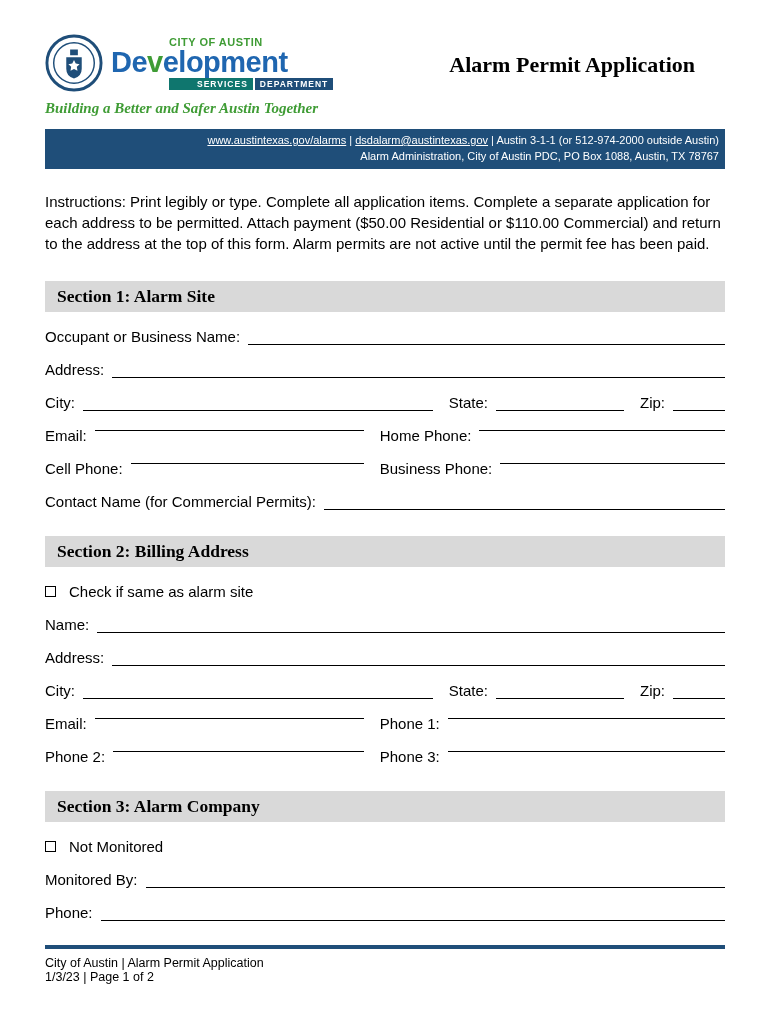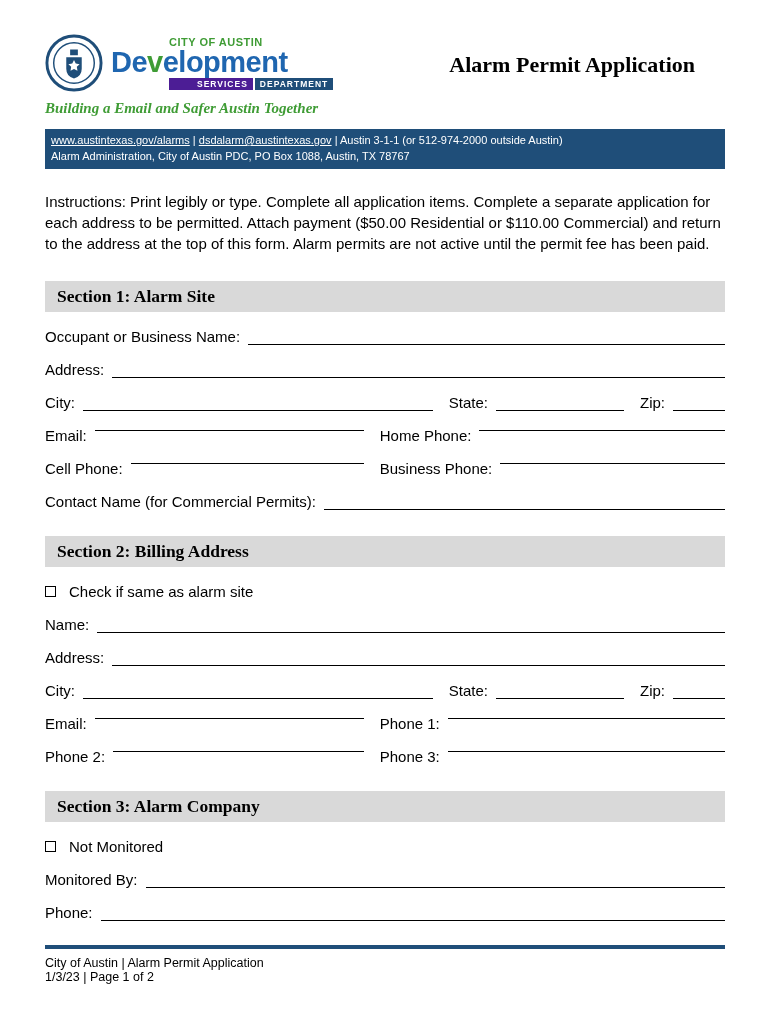--- a/index.html
+++ b/index.html
@@ -23,36 +23,36 @@
     margin-left: 58px; margin-top: 2px;
   }
   .dev-word { font-size: 29px; font-weight: bold; line-height: 1.0; letter-spacing: -0.5px; }
   .dev-blue { color: #1f66b0; }
   .dev-green { color: #3f9c35; }
   .dept-row { display: flex; margin-left: 58px; margin-top: 1px; }
   .dept-box {
     font-size: 8.5px; font-weight: bold; letter-spacing: 1px; color: #fff;
     padding: 1px 5px;
   }
-  .dept-box.services { background: #4c1d95; padding-left: 28px; }
+  .dept-box.services { background: #0f766e; padding-left: 28px; }
   .dept-box.department { background: #1f4e79; margin-left: 2px; }
   .tagline {
     margin-top: 8px;
     font-family: "Liberation Serif", serif; font-style: italic; font-weight: bold;
     color: #3f9c35; font-size: 15px; white-space: nowrap;
   }
   .doc-title {
     flex: 1; text-align: right; padding-top: 18px; padding-right: 30px;
     font-family: Liberation Serif, serif; font-weight: bold; font-size: 22px;
   }
 
   
   .banner {
     margin-top: 12px; background: #1f4e79; color: #fff;
-    text-align: left; font-size: 11px; line-height: 1.45; padding: 4px 6px;
+    text-align: right; font-size: 11px; line-height: 1.45; padding: 4px 6px;
   }
   .banner a, .banner .link { color: #fff; text-decoration: underline; cursor: pointer; }
 
   
   .instructions { margin-top: 22px; font-size: 15px; line-height: 1.42; }
 
   
   .section-header {
     margin-top: 26px; background: #d9d9d9;
     font-family: "Liberation Serif", serif; font-weight: bold; font-size: 17.5px;
@@ -100,21 +100,21 @@
         </div>
         <div class="dev-stack">
           <div class="city-of-austin">CITY OF AUSTIN</div>
           <div class="dev-word"><span class="dev-blue">De</span><span class="dev-green">v</span><span class="dev-blue">elopment</span></div>
           <div class="dept-row">
             <span class="dept-box services">SERVICES</span>
             <span class="dept-box department">DEPARTMENT</span>
           </div>
         </div>
       </div>
-      <div class="tagline">Building a Email and Safer Austin Together</div>
+      <div class="tagline">Building a Better and Safer Austin Together</div>
     </div>
     <div class="doc-title">Alarm Permit Application</div>
   </div>
 
   <div class="banner">
     <div><span class="link">www.austintexas.gov/alarms</span><span> | </span><span class="link">dsdalarm@austintexas.gov</span><span> | Austin 3-1-1 (or 512-974-2000 outside Austin)</span></div>
     <div>Alarm Administration, City of Austin PDC, PO Box 1088, Austin, TX 78767</div>
   </div>
 
   <div class="instructions">Instructions: Print legibly or type. Complete all application items. Complete a separate application for each address to be permitted. Attach payment ($50.00 Residential or $110.00 Commercial) and return to the address at the top of this form. Alarm permits are not active until the permit fee has been paid.</div>

